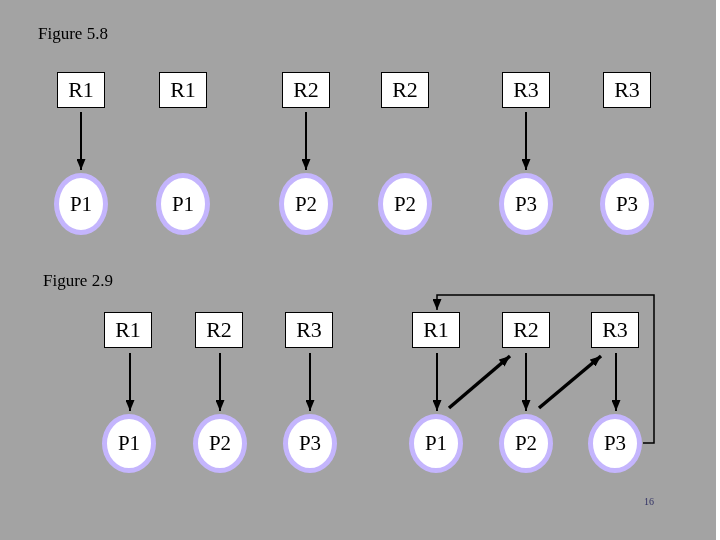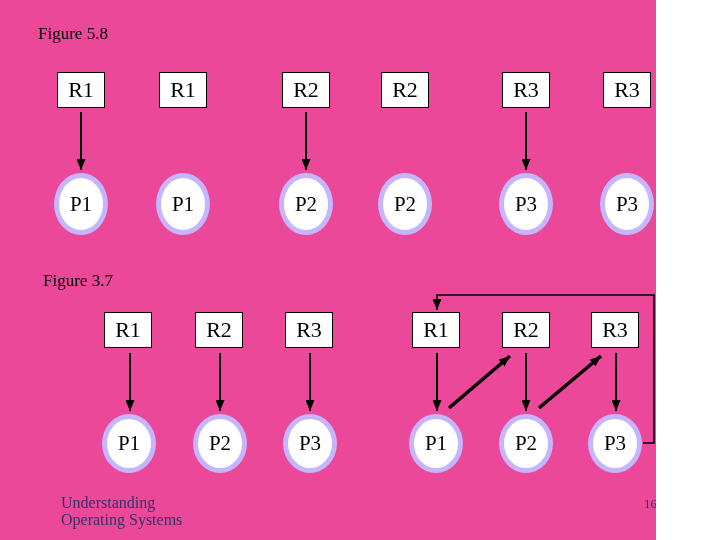--- a/index.html
+++ b/index.html
@@ -2,23 +2,23 @@
 <html><head>
 <meta charset="utf-8">
 <style>
   html, body {
     margin: 0;
     padding: 0;
     background: #ffffff;
   }
   .slide {
     position: relative;
-    width: 656px;
+    width: 716px;
     height: 540px;
-    background: #ec4899;
+    background: #a3a3a3;
     font-family: "Liberation Serif", serif;
     overflow: hidden;
   }
   .edges {
     position: absolute;
     left: 0;
     top: 0;
     width: 720px;
     height: 540px;
   }
@@ -61,21 +61,21 @@
     left: 61px;
     top: 494px;
     font-size: 16px;
     line-height: 17px;
     color: #333366;
   }
   .page-num {
     position: absolute;
     left: 644px;
     top: 496px;
-    font-size: 13px;
+    font-size: 10px;
     color: #333366;
   }
 </style>
 </head>
 <body>
 
 <div class="slide">
 
   <svg class="edges" viewBox="0 0 720 540" xmlns="http://www.w3.org/2000/svg">
     <defs>
@@ -113,38 +113,34 @@
 
     <div class="pell" style="left:54px;  top:173px">P1</div>
     <div class="pell" style="left:156px; top:173px">P1</div>
     <div class="pell" style="left:279px; top:173px">P2</div>
     <div class="pell" style="left:378px; top:173px">P2</div>
     <div class="pell" style="left:499px; top:173px">P3</div>
     <div class="pell" style="left:600px; top:173px">P3</div>
   </div>
 
   <div class="f59">
-    <div class="fig-title" style="left:43px; top:271px">Figure 3.7</div>
+    <div class="fig-title" style="left:43px; top:271px">Figure 2.9</div>
 
     <div class="rbox" style="left:104px; top:312px">R1</div>
     <div class="rbox" style="left:195px; top:312px">R2</div>
     <div class="rbox" style="left:285px; top:312px">R3</div>
 
     <div class="pell" style="left:102px; top:414px">P1</div>
     <div class="pell" style="left:193px; top:414px">P2</div>
     <div class="pell" style="left:283px; top:414px">P3</div>
 
     <div class="rbox" style="left:412px; top:312px">R1</div>
     <div class="rbox" style="left:502px; top:312px">R2</div>
     <div class="rbox" style="left:591px; top:312px">R3</div>
 
     <div class="pell" style="left:409px; top:414px">P1</div>
     <div class="pell" style="left:499px; top:414px">P2</div>
     <div class="pell" style="left:588px; top:414px">P3</div>
   </div>
 
-  <div class="footer-book">
-    <div>Understanding</div>
-    <div>Operating Systems</div>
-  </div>
   <div class="page-num">16</div>
 
 </div>
 
 </body></html>

